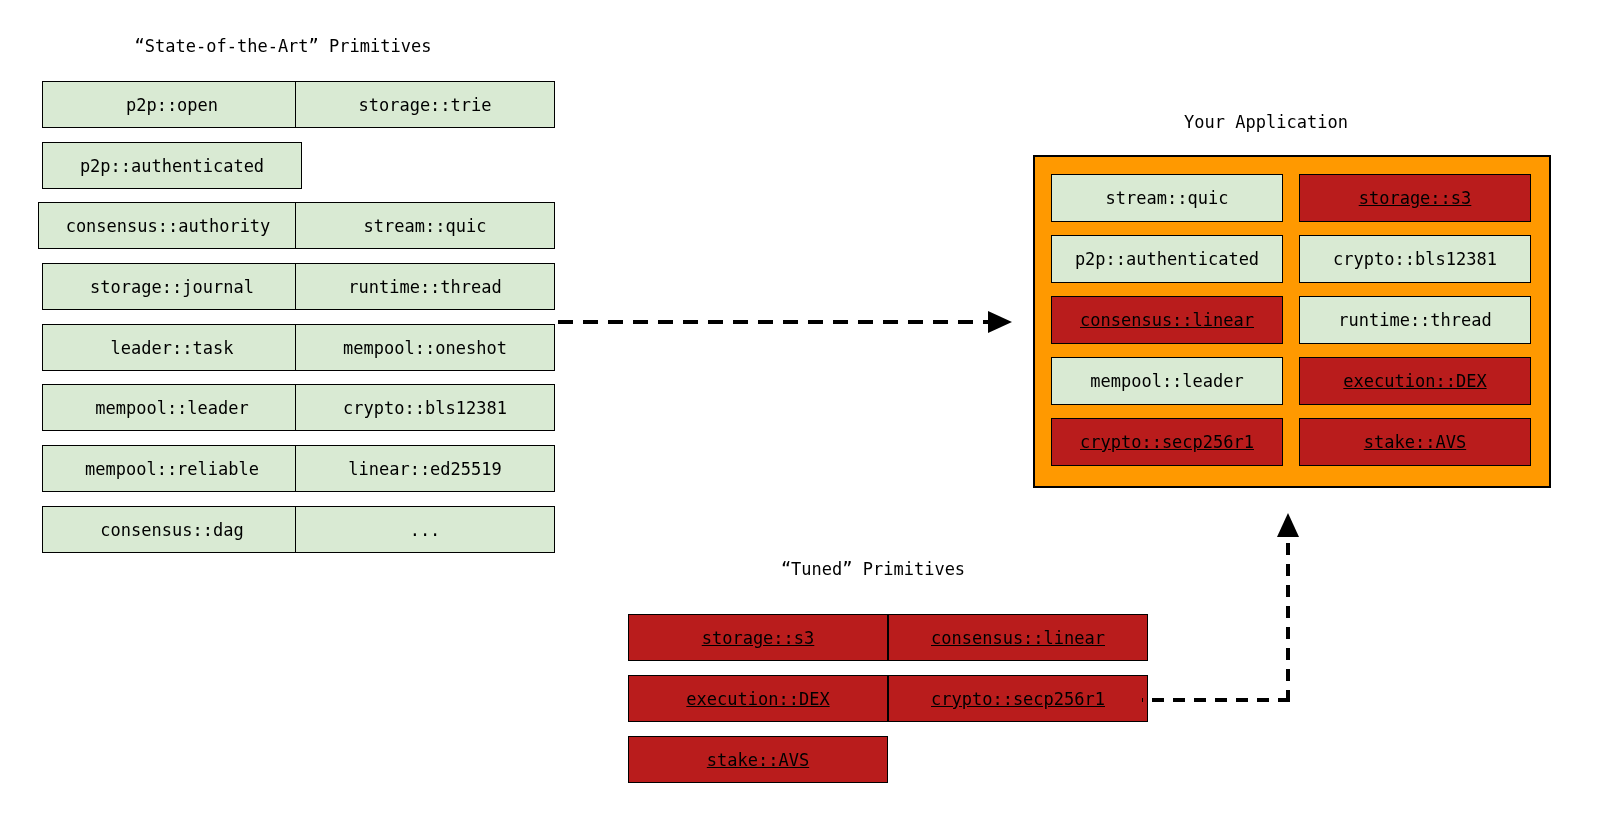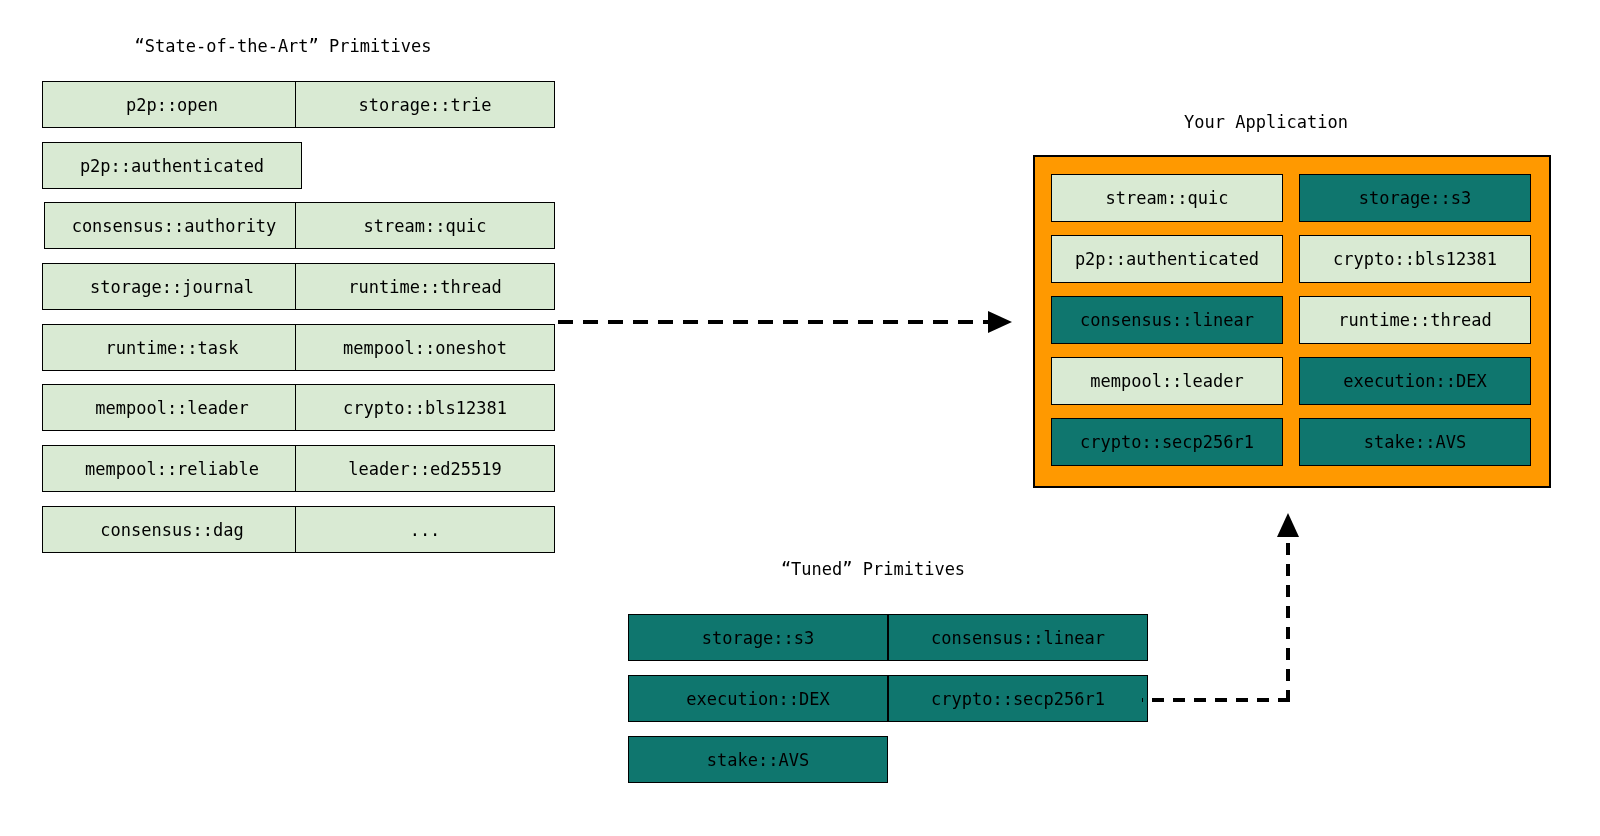--- a/index.html
+++ b/index.html
@@ -24,21 +24,21 @@
     height: 47px;
     border: 1.5px solid #000000;
     box-sizing: border-box;
     display: flex;
     align-items: center;
     justify-content: center;
     font-size: 17px;
     white-space: nowrap;
   }
   .green { background: #d9ead3; }
-  .pink  { background: #0f766e; }
+  .pink  { background: #b91c1c; text-decoration: underline; }
   .app-container {
     position: absolute;
     background: #ff9900;
     border: 2px solid #000000;
     box-sizing: border-box;
   }
   .app-container .box { width: 232px; height: 48px; }
   .dash-h {
     position: absolute;
     height: 4px;
@@ -71,33 +71,33 @@
 </style>
 </head>
 <body>
 
 <div class="canvas">
 
   <div class="section-title" style="left:33px; top:36px; width:500px;">“State-of-the-Art” Primitives</div>
 
   <div class="box green" style="left:42px; top:81px">p2p::open</div>
   <div class="box green" style="left:42px; top:142px">p2p::authenticated</div>
-  <div class="box green" style="left:44px; top:202px">consensus::authority</div>
+  <div class="box green" style="left:38px; top:202px">consensus::authority</div>
   <div class="box green" style="left:42px; top:263px">storage::journal</div>
-  <div class="box green" style="left:42px; top:324px">runtime::task</div>
+  <div class="box green" style="left:42px; top:324px">leader::task</div>
   <div class="box green" style="left:42px; top:384px">mempool::leader</div>
   <div class="box green" style="left:42px; top:506px">consensus::dag</div>
   <div class="box green" style="left:42px; top:445px">mempool::reliable</div>
 
   <div class="box green" style="left:295px; top:81px">storage::trie</div>
   <div class="box green" style="left:295px; top:202px">stream::quic</div>
   <div class="box green" style="left:295px; top:263px">runtime::thread</div>
   <div class="box green" style="left:295px; top:324px">mempool::oneshot</div>
   <div class="box green" style="left:295px; top:384px">crypto::bls12381</div>
-  <div class="box green" style="left:295px; top:445px">leader::ed25519</div>
+  <div class="box green" style="left:295px; top:445px">linear::ed25519</div>
   <div class="box green" style="left:295px; top:506px">...</div>
 
   <div class="dash-h" style="left:558px; top:320px; width:432px;"></div>
   <div class="arrowhead-right" style="left:988px; top:311px;"></div>
 
   <div class="section-title" style="left:1116px; top:112px; width:300px;">Your Application</div>
 
   <div class="app-container" style="left:1033px; top:155px; width:518px; height:333px;">
     <div class="box green" style="left:16px; top:17px">stream::quic</div>
     <div class="box green" style="left:16px; top:78px">p2p::authenticated</div>

